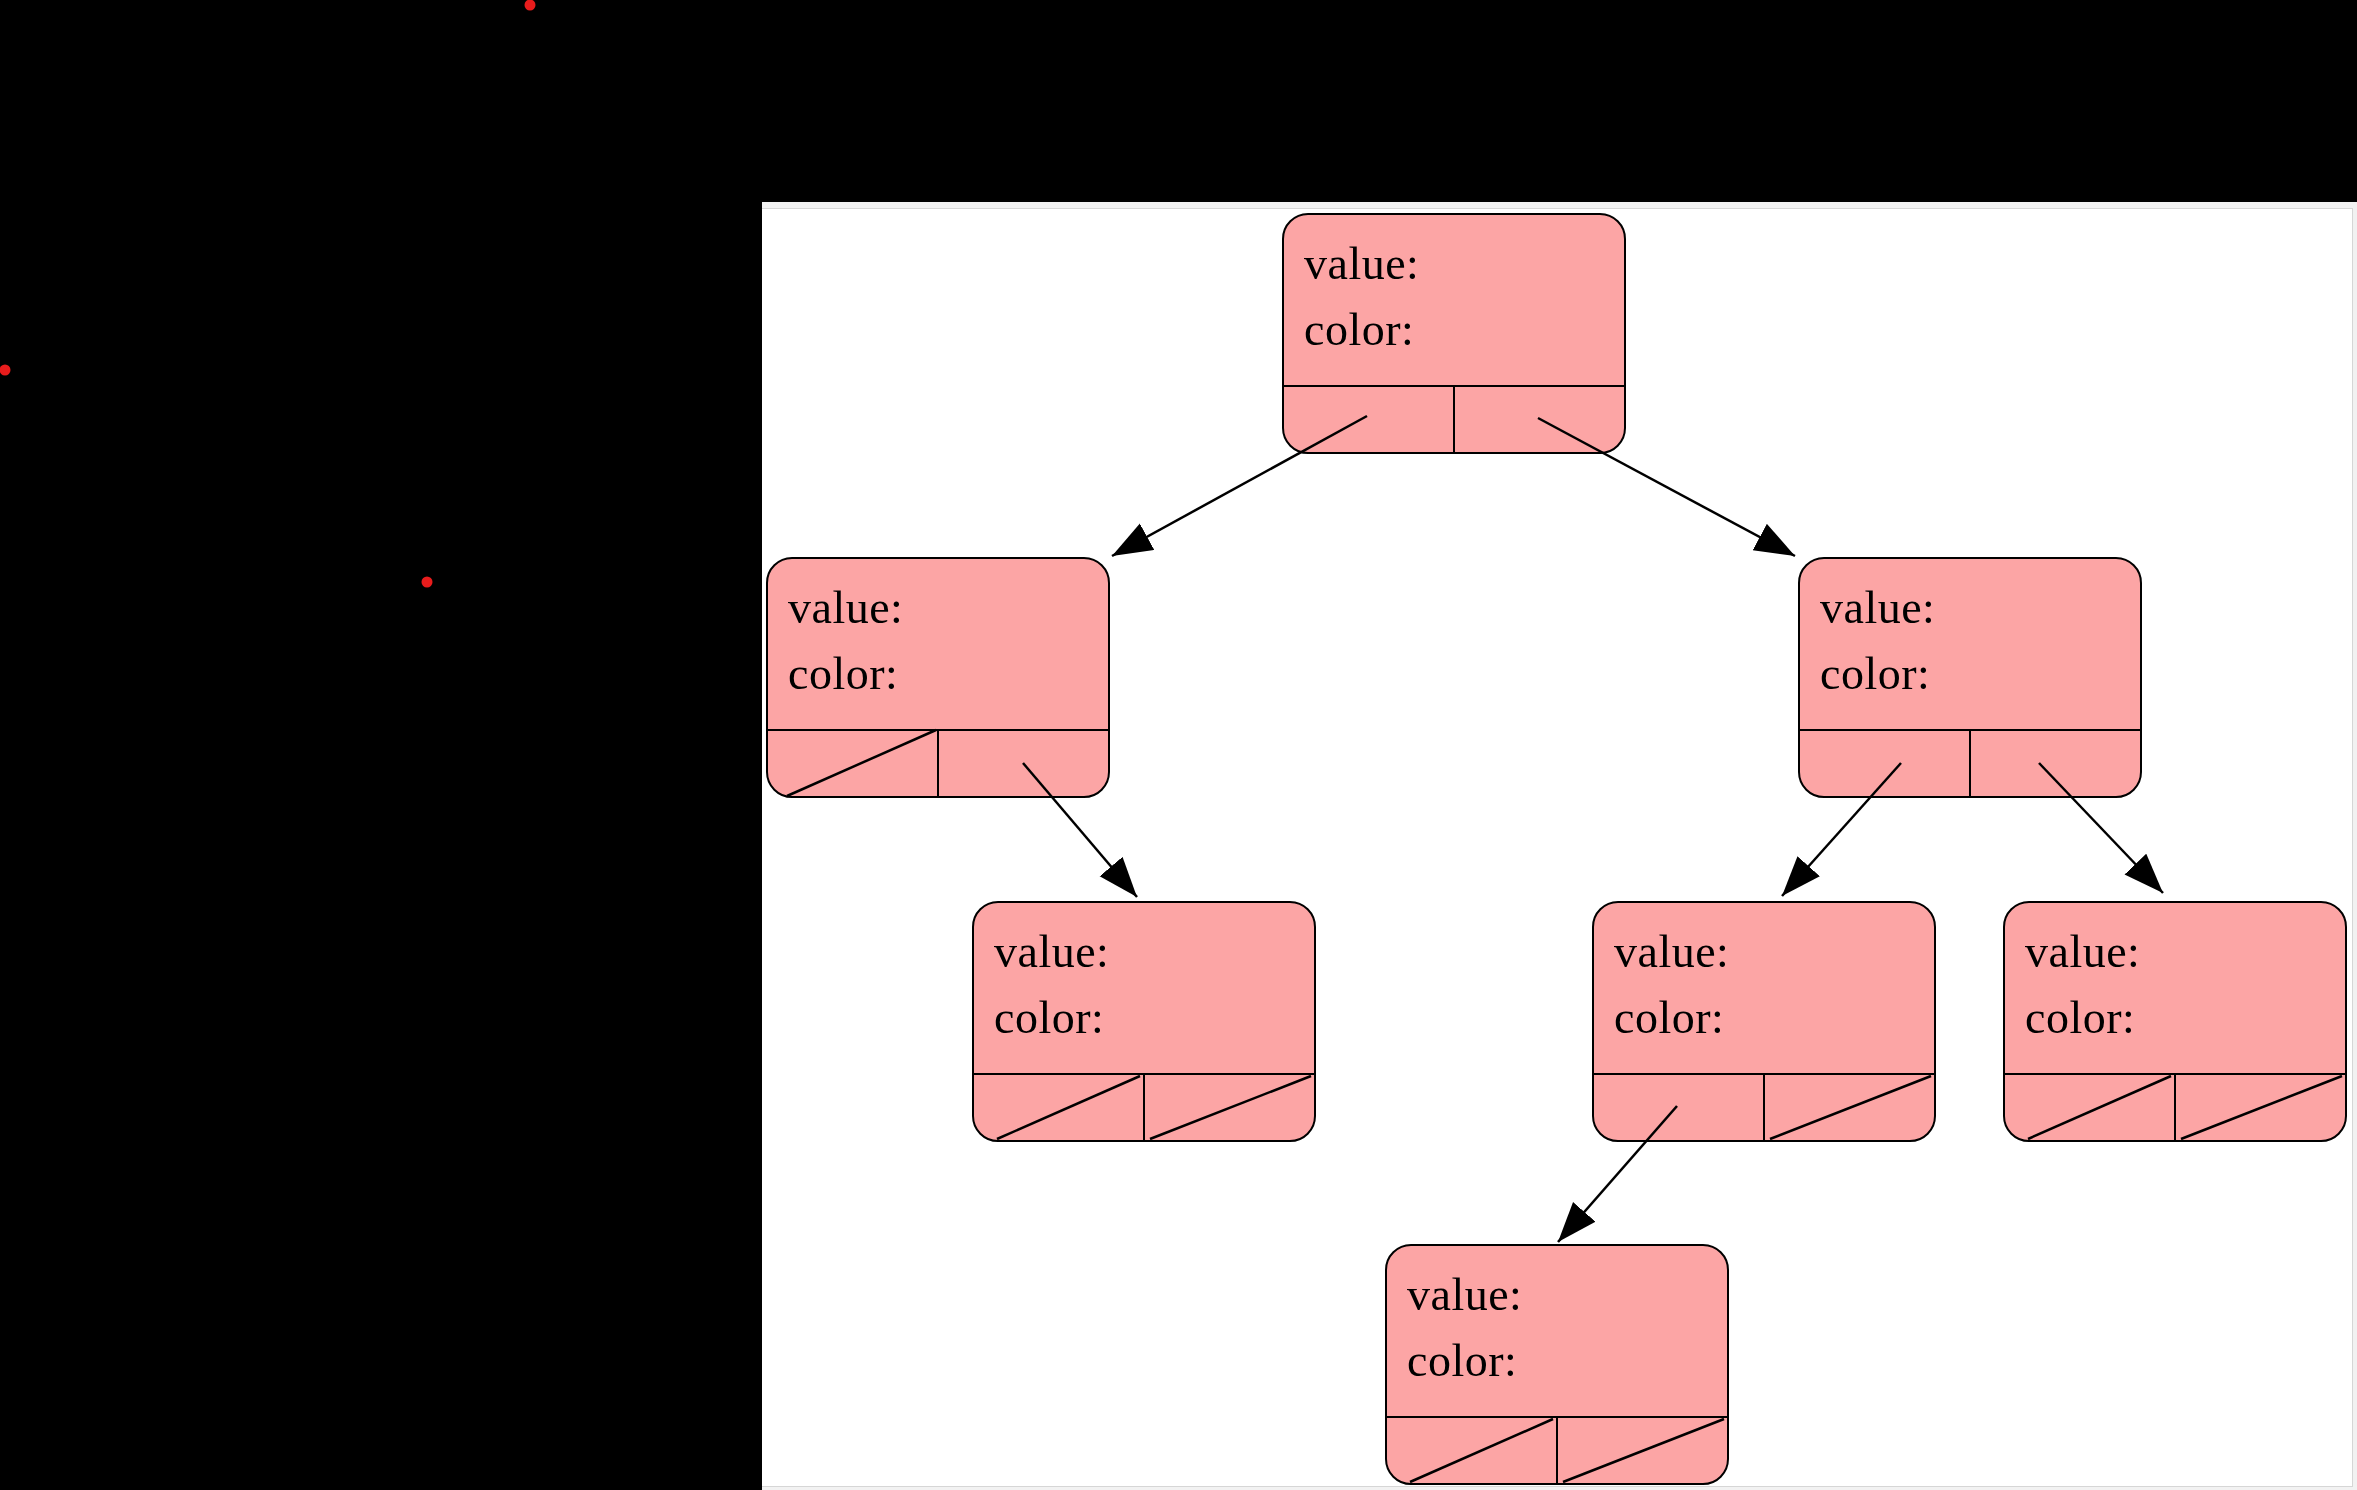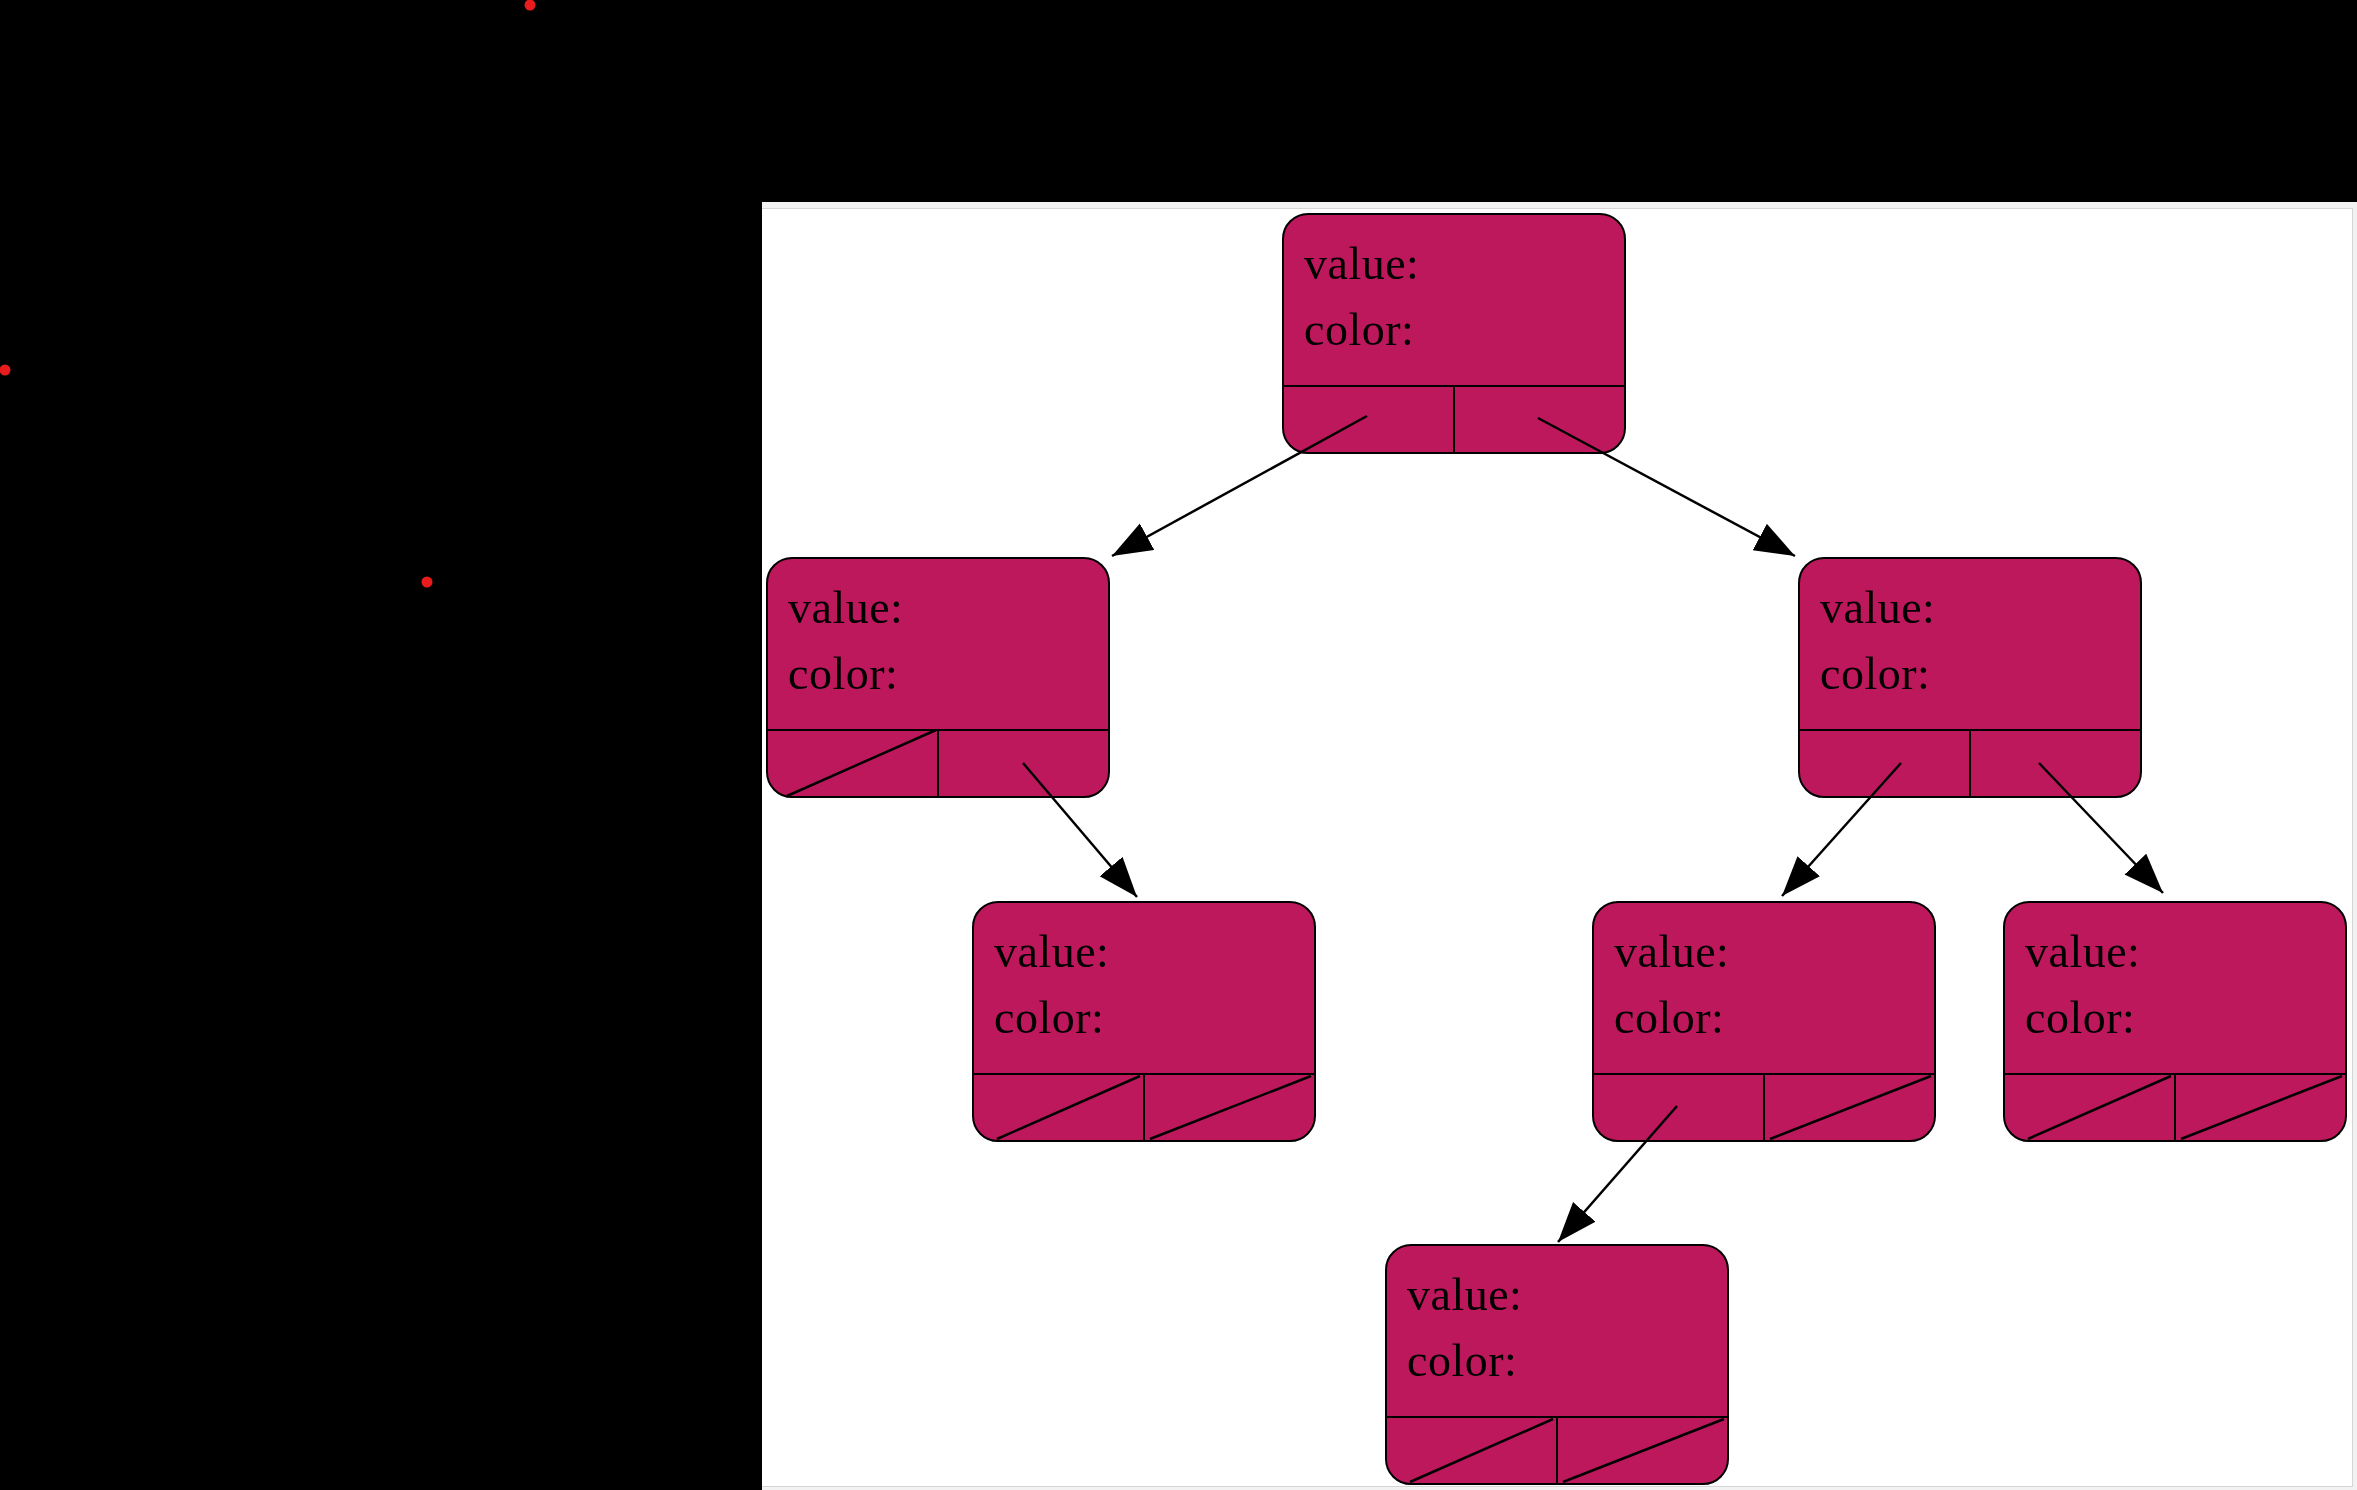--- a/index.html
+++ b/index.html
@@ -7,21 +7,21 @@
        font-family:"Liberation Serif","DejaVu Serif",serif;}
   .stage{position:absolute;left:0;top:0;width:2357px;height:1490px;background:#000;}
 
   
   .panel-frame{position:absolute;left:762px;top:202px;width:1595px;height:1288px;background:#f2f2f2;}
   .panel{position:absolute;left:0;top:6px;right:4px;bottom:3px;background:#fff;
          border:1px solid #d6d6d6;border-left:none;}
 
   
   .node{position:absolute;width:344px;height:241px;box-sizing:border-box;
-        border:2.5px solid #000;border-radius:26px;background:#be185d;overflow:hidden;z-index:2;}
+        border:2.5px solid #000;border-radius:26px;background:#fca5a5;overflow:hidden;z-index:2;}
   .node-fields{position:absolute;left:20px;top:16px;font-size:46px;color:#000;letter-spacing:0.5px;}
   .f{height:66px;line-height:66px;white-space:pre;}
   .cells{position:absolute;left:0;right:0;bottom:0;height:65px;border-top:2.5px solid #000;display:flex;}
   .cell{flex:1;}
   .cell + .cell{border-left:2.5px solid #000;}
 
   .n-root{left:1282px;top:213px;}
   .n-l  {left:766px; top:557px;}
   .n-r  {left:1798px;top:557px;}
   .n-lr {left:972px; top:901px;}

